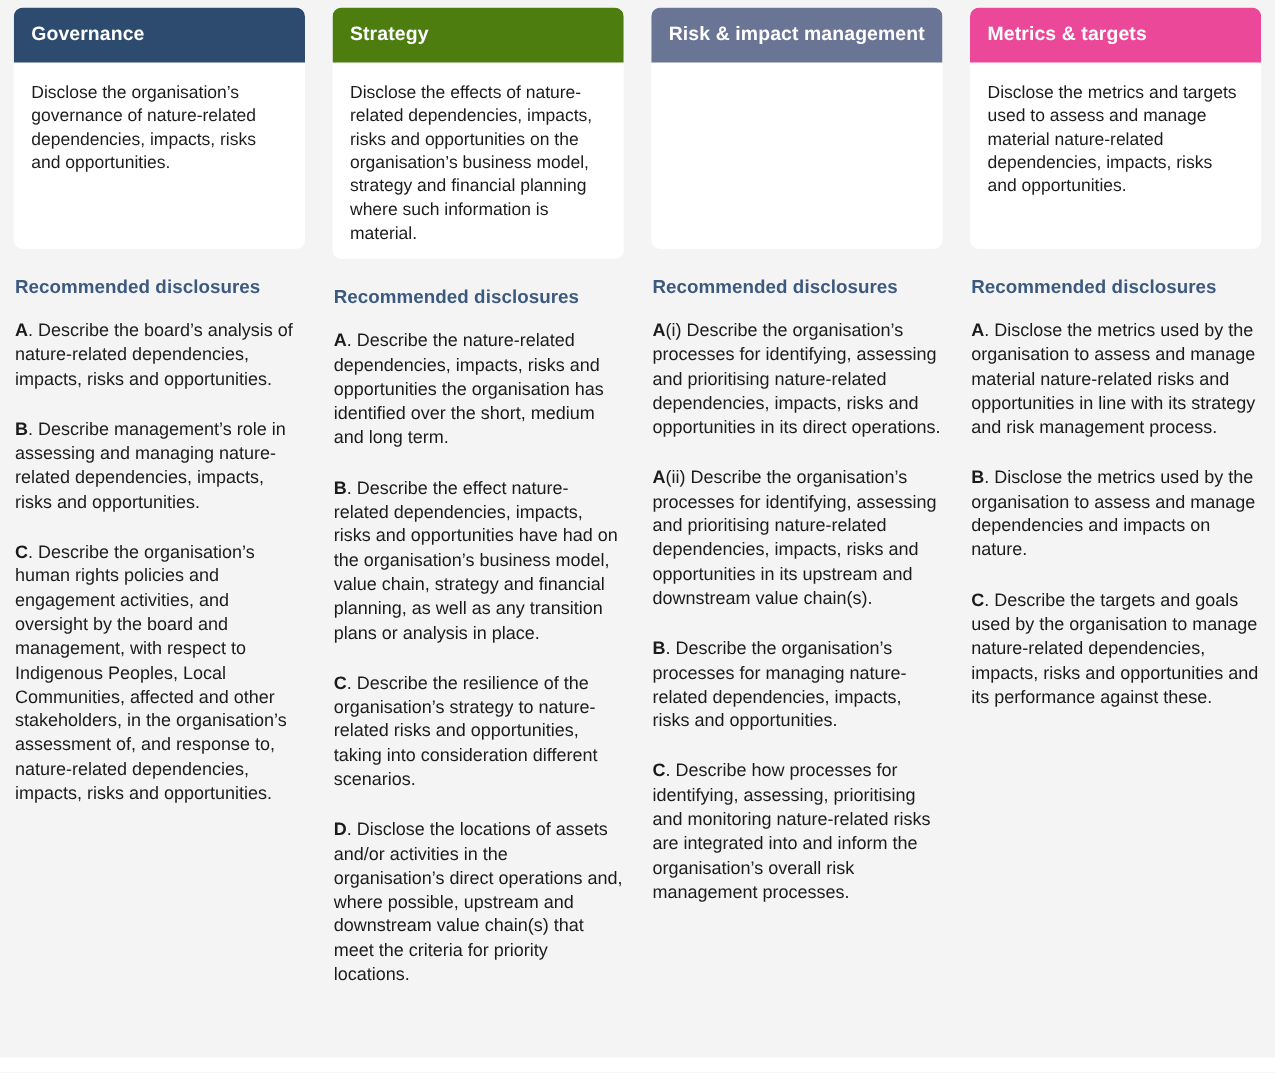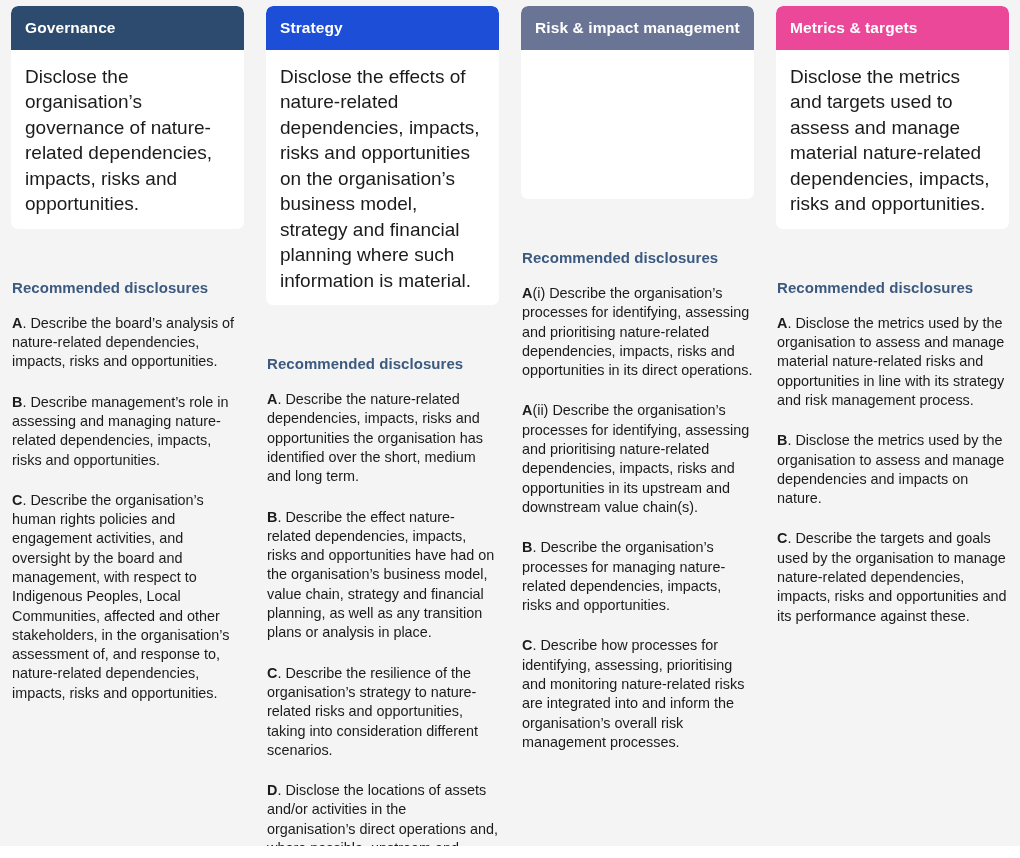--- a/index.html
+++ b/index.html
@@ -32,21 +32,20 @@
     display: flex;
     flex-direction: row;
     align-items: flex-start;
   }
   .pillar {
     box-sizing: border-box;
     width: 255px;
     padding: 6px 11px 0 11px;
     display: flex;
     flex-direction: column;
-    gap: 28px;
   }
   .card {
     background: #ffffff;
     border-radius: 7px;
     min-height: 193px;
     display: flex;
     flex-direction: column;
     overflow: hidden;
     box-shadow: 0 0 0 0 rgba(0,0,0,0);
   }
@@ -64,21 +63,21 @@
     font-weight: bold;
     letter-spacing: 0.1px;
     line-height: 1.1;
   }
   .card-body {
     flex: 1;
     padding: 14px 14px 12px 14px;
   }
   .card-desc {
     color: #1b1b1b;
-    font-size: 19px;
+    font-size: 14px;
     line-height: 1.34;
   }
   .disclosures {
     padding: 0 1px;
     margin-top: 22px;
   }
   .disclosures-heading {
     color: #3c5a80;
     font-size: 15px;
     font-weight: bold;
@@ -125,21 +124,21 @@
 
   <div class="disclosure-item">
     <span class="disclosure-label" data-bind="pillars.0.disclosures.2.label">C</span><span class="disclosure-text" data-bind="pillars.0.disclosures.2.text">.  Describe the organisation’s human rights policies and engagement activities, and oversight by the board and management, with respect to Indigenous Peoples, Local Communities, affected and other stakeholders, in the organisation’s assessment of, and response to, nature-related dependencies, impacts, risks and opportunities.</span>
   </div>
 </div>
     </div>
   </div>
 
   <div class="pillar">
     <div class="card">
-      <div class="card-header" style="background: #1d4ed8;">
+      <div class="card-header" style="background: #4d7c0f;">
         <div class="card-header-title" data-bind="pillars.1.title">Strategy</div>
       </div>
       <div class="card-body">
         <div class="card-desc" data-bind="pillars.1.description">Disclose the effects of nature-related dependencies, impacts, risks and opportunities on the organisation’s business model, strategy and financial planning where such information is material.</div>
       </div>
     </div>
     <div class="disclosures">
       <div class="disclosures-heading" data-bind="pillars.1.disclosures_heading" style="color: rgb(60, 90, 128);">Recommended disclosures</div>
       <div class="disclosures-list">
   <div class="disclosure-item">

